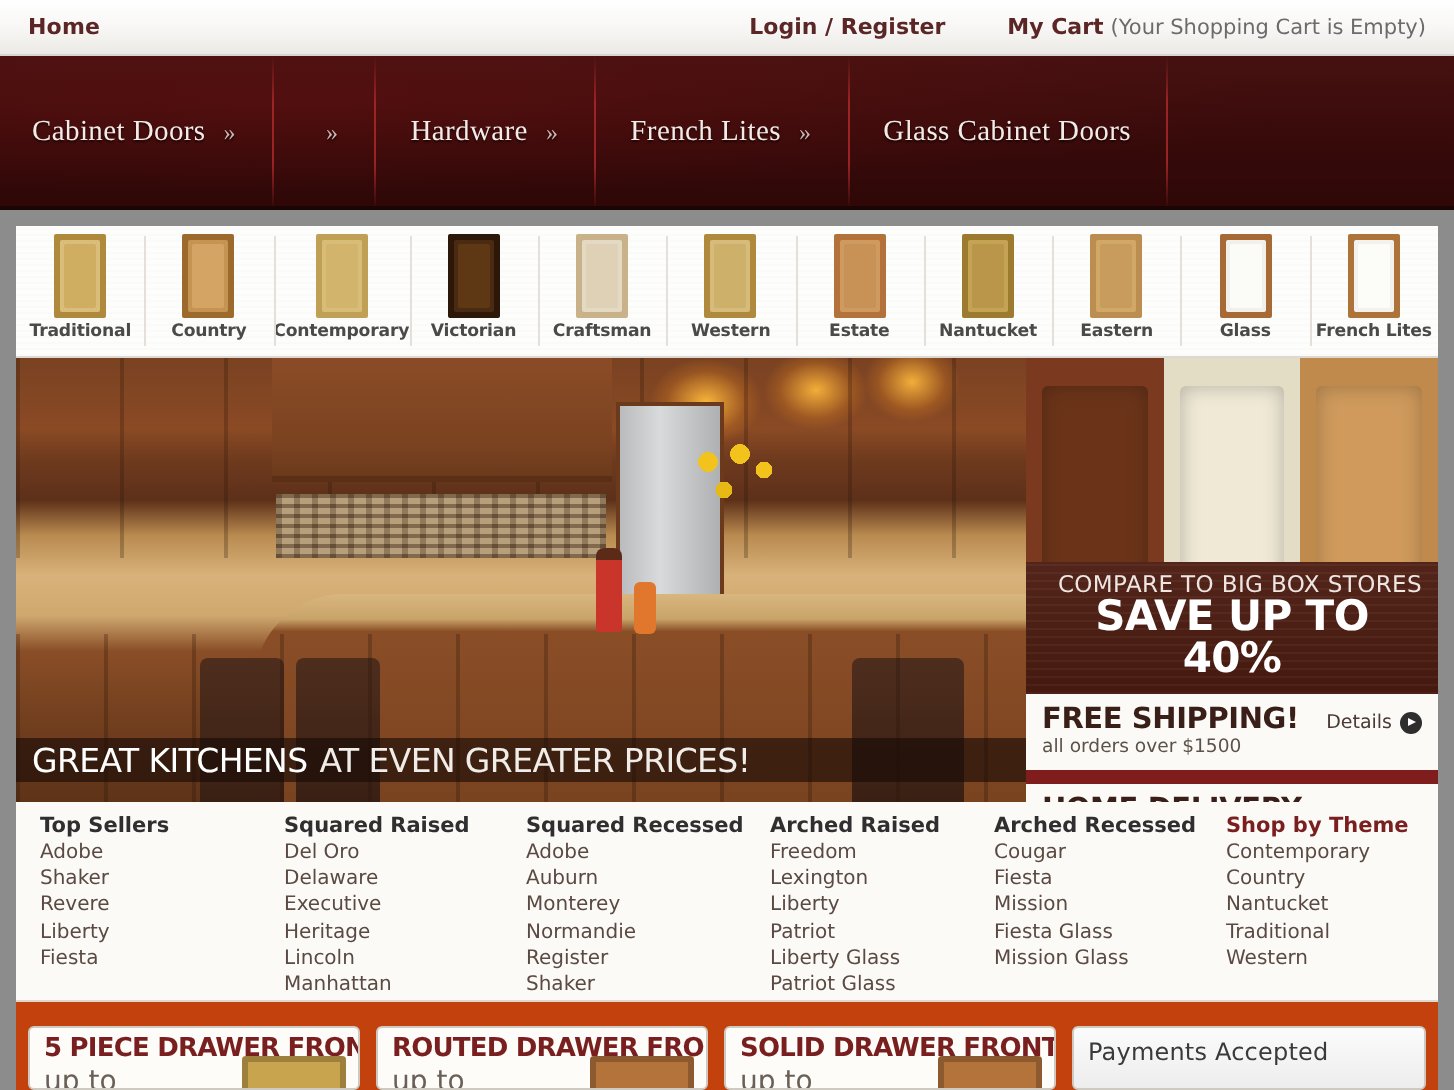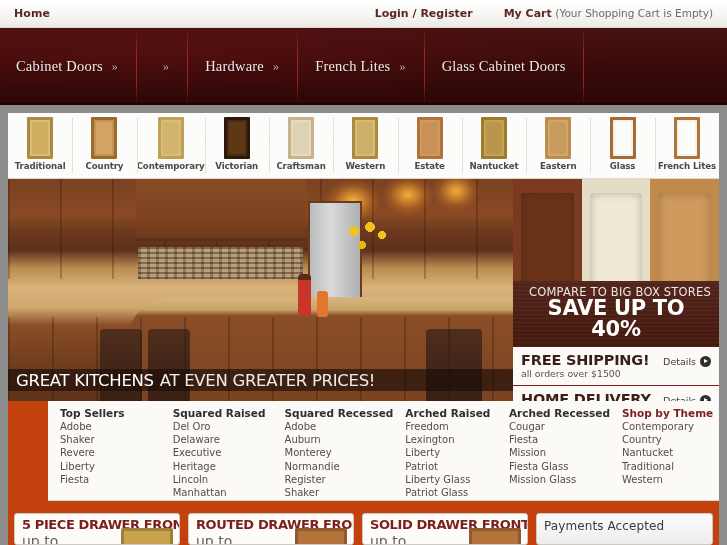--- a/index.html
+++ b/index.html
@@ -271,21 +271,21 @@
   .promo-big {
     font-size: 21px;
     font-weight: bold;
     letter-spacing: -.3px;
     line-height: 1.02;
     margin-top: -1px;
   }
   .promo-row {
     position: relative;
     padding: 5px 8px 6px 8px;
-    border-bottom: 1px solid #7f1d1d;
+    border-bottom: 7px solid #7f1d1d;
   }
   .promo-row:last-child { border-bottom: none; }
   .promo-title {
     font-size: 14.5px;
     font-weight: bold;
     color: #3a1f18;
     letter-spacing: -.2px;
   }
   .promo-sub {
     font-size: 9.3px;
@@ -366,21 +366,20 @@
   .dot.active { background: #b51a1a; }
 
   
   .catwrap {
     position: relative;
     height: 100px;
     background: #fbfaf7;
     padding: 6px 0 0 0;
     display: flex;
     border-bottom: 1px solid #ddd9d2;
-    margin-left: 40px;
   }
   .catcol {
     padding-left: 12px;
   }
   .catcol.c0 { width: 122px; }
   .catcol.c1 { width: 121px; }
   .catcol.c2 { width: 122px; }
   .catcol.c3 { width: 112px; }
   .catcol.c4 { width: 116px; }
   .catcol.c5 { width: 118px; }

